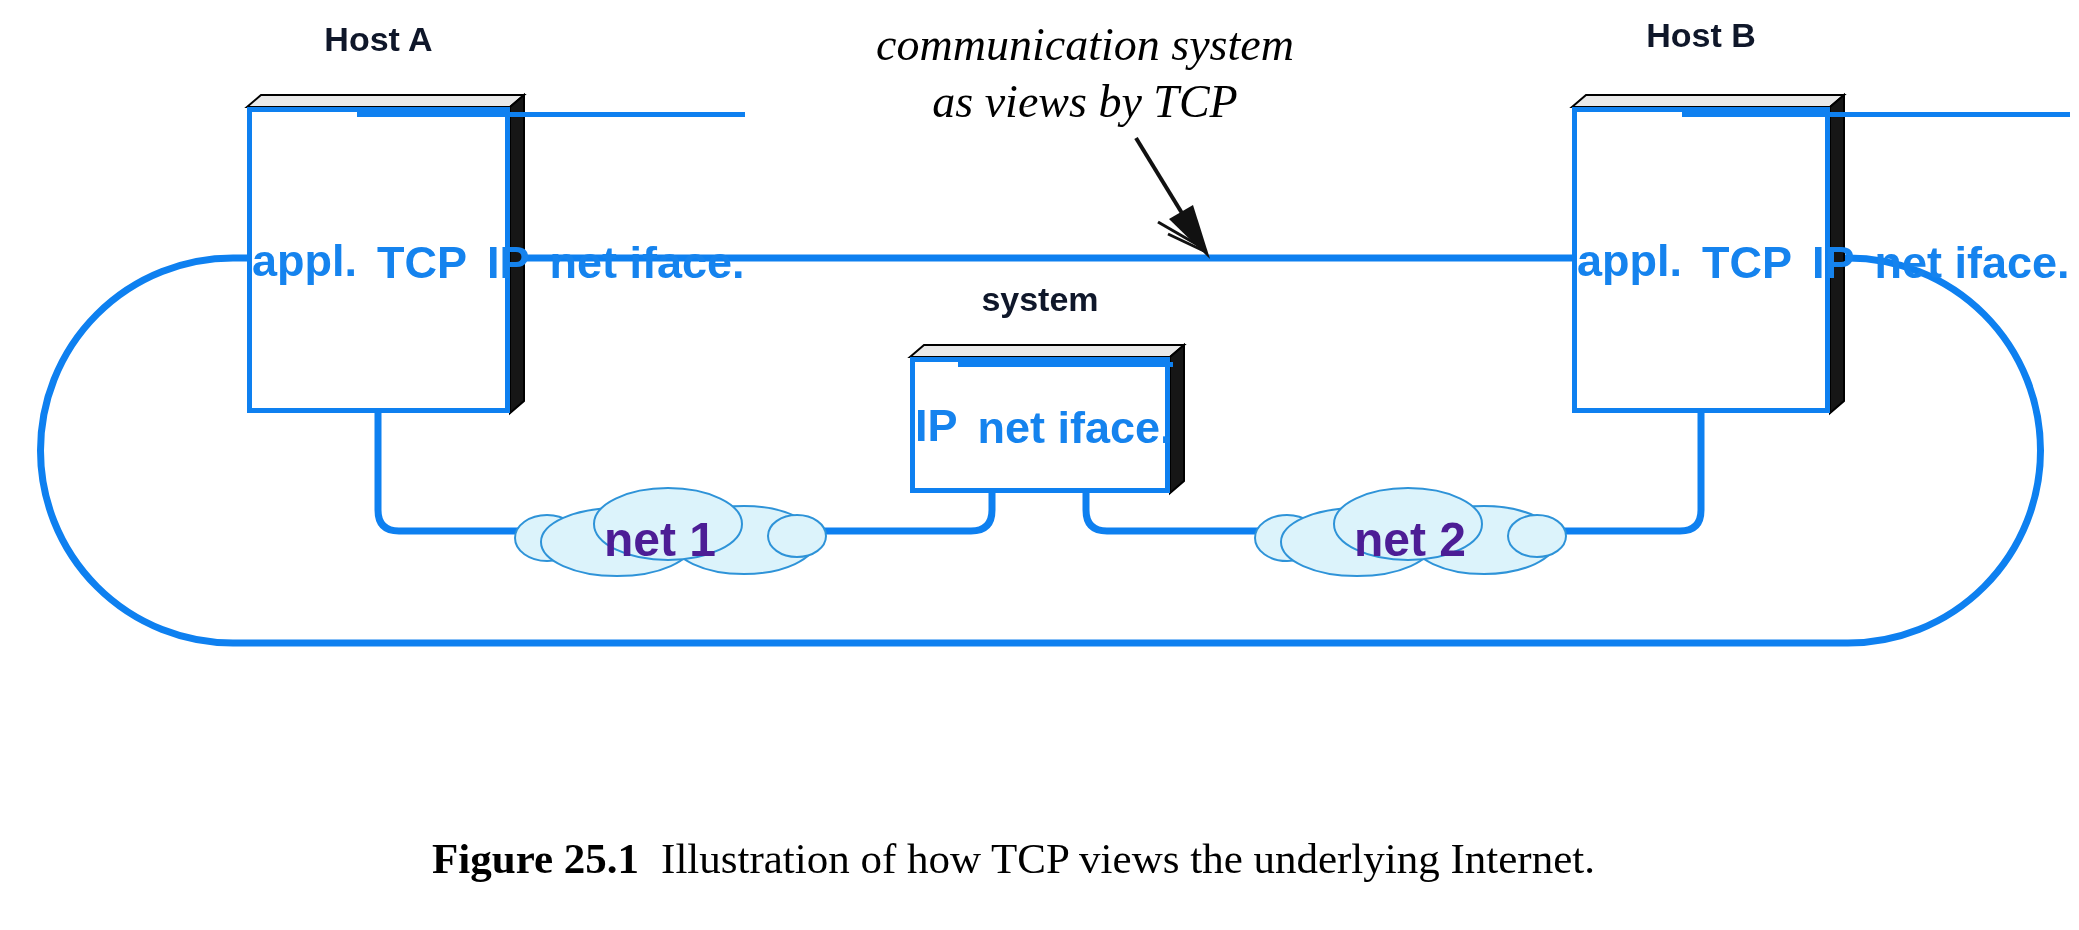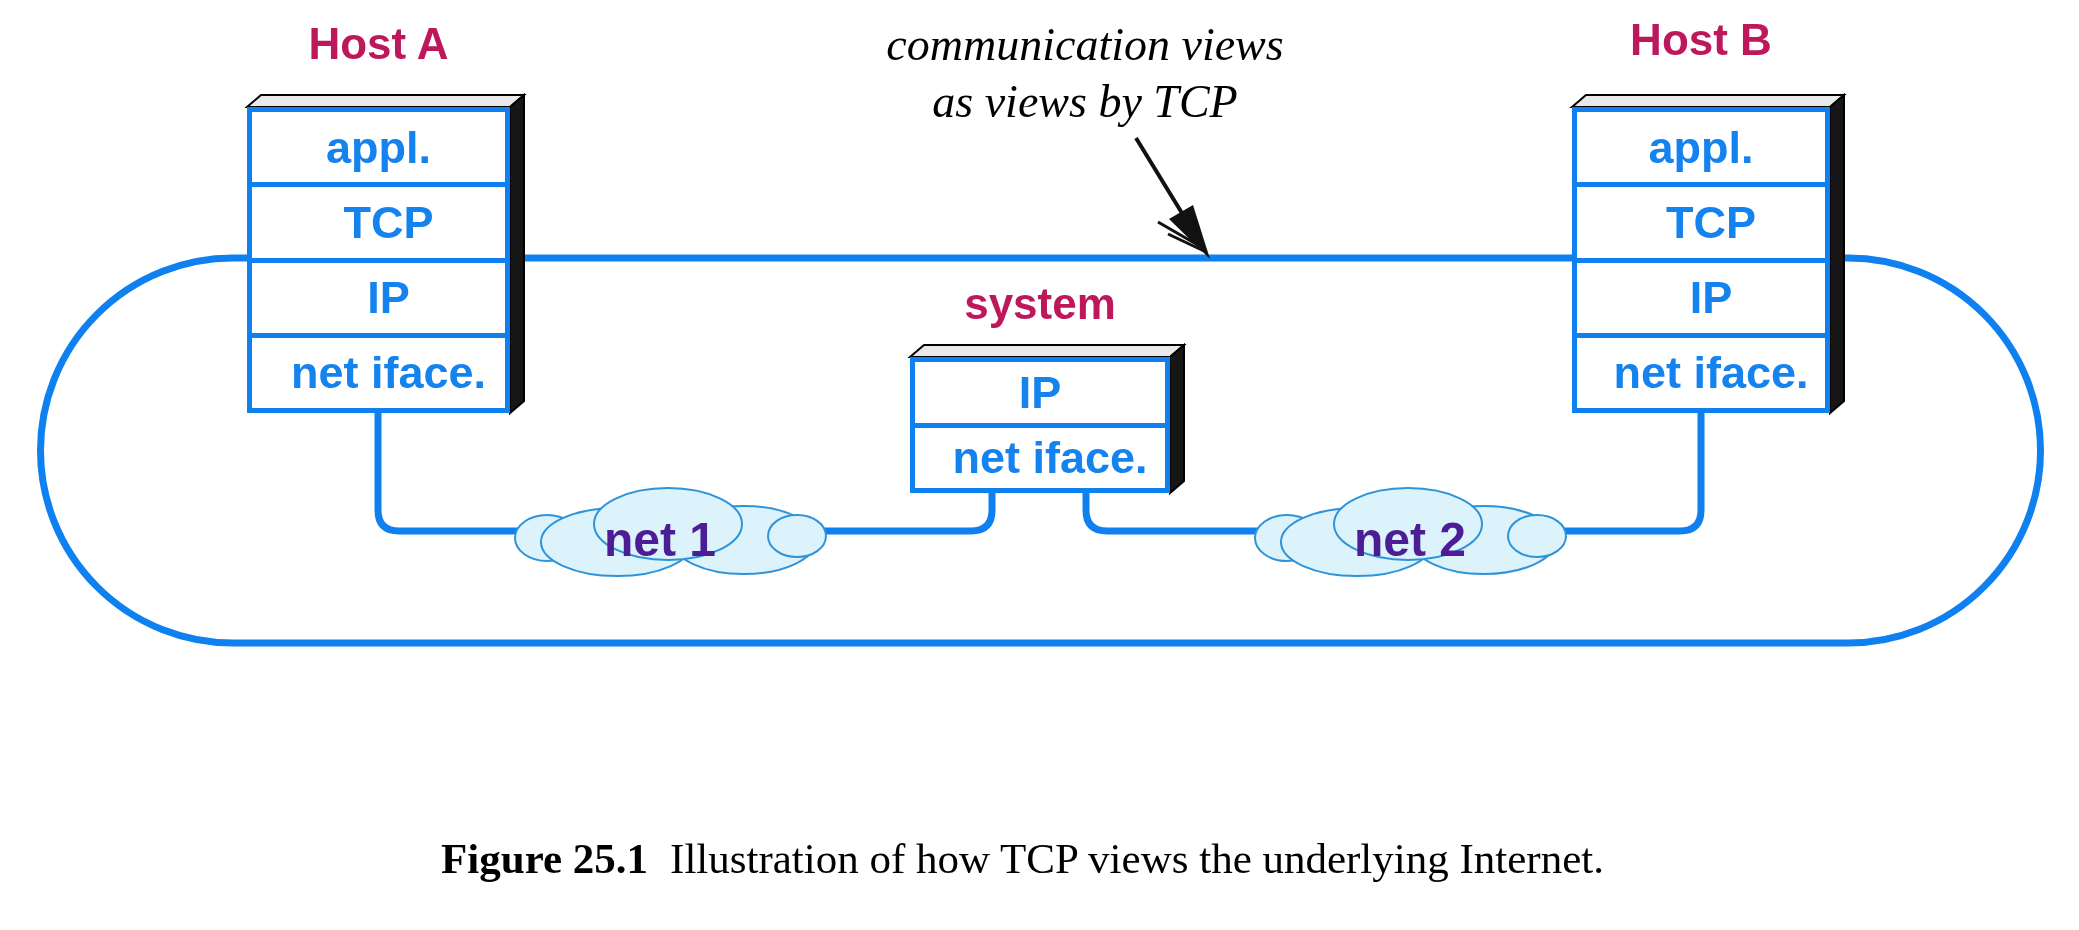--- a/index.html
+++ b/index.html
@@ -11,50 +11,50 @@
     overflow:hidden;
   }
   .underlay{position:absolute;left:0;top:0;z-index:0;}
 
   
   .stack{
     position:absolute;z-index:2;
     background:#ffffff;
     border:5px solid #0e80f0;
     box-sizing:border-box;
-    display:flex;flex-direction:column;
+    display:flex;flex-direction:row;
   }
   .stack .row{
     flex:1;display:flex;align-items:center;justify-content:center;
     color:#1583ee;font-weight:bold;font-size:45px;line-height:1;
     letter-spacing:0px;white-space:nowrap;
   }
   .stack .row + .row{border-top:5px solid #0e80f0;padding-left:20px;}
 
   .node-title{
     position:absolute;z-index:3;
-    color:#be185d;font-weight:bold;font-size:44px;line-height:1;
+    color:#0f172a;font-weight:bold;font-size:34px;line-height:1;
     text-align:center;white-space:nowrap;
   }
   .cloud-label{
     position:absolute;z-index:3;
     color:#4c1d95;font-weight:bold;font-size:48px;line-height:1;
     text-align:center;white-space:nowrap;
   }
   .annotation{
     position:absolute;z-index:3;
     font-family:"Liberation Serif", serif;
     font-style:italic;font-size:46px;line-height:57px;
     color:#000;text-align:center;white-space:nowrap;
   }
   .caption{
     position:absolute;z-index:3;
     font-family:"Liberation Serif", serif;
     font-size:43px;line-height:1.1;color:#000;
-    text-align:center;white-space:nowrap;margin-left:9px;
+    text-align:center;white-space:nowrap;
   }
   .caption .fig-label{font-weight:bold;}
   .caption .gap{display:inline-block;width:22px;}
 </style>
 </head>
 <body>
 
 <div class="canvas">
 
   <svg class="underlay" width="2079" height="930" viewBox="0 0 2079 930">
@@ -127,21 +127,21 @@
   <div class="node-title" style="left:910px;top:282px;width:260px;">system</div>
   <div class="stack" style="left:910px;top:357px;width:260px;height:136px;">
     <div class="row">IP</div>
     <div class="row">net iface.</div>
   </div>
 
   <div class="cloud-label" style="left:545px;top:516px;width:230px;">net 1</div>
   <div class="cloud-label" style="left:1295px;top:516px;width:230px;">net 2</div>
 
   <div class="annotation" style="left:790px;top:16px;width:590px;">
-    <div>communication views</div>
+    <div>communication system</div>
     <div>as views by TCP</div>
   </div>
 
   <div class="caption" style="left:0px;top:835px;width:2027px;">
     <span class="fig-label">Figure 25.1</span><span class="gap"></span><span>Illustration of how TCP views the underlying Internet.</span>
   </div>
 
 </div>
 
 </body></html>

